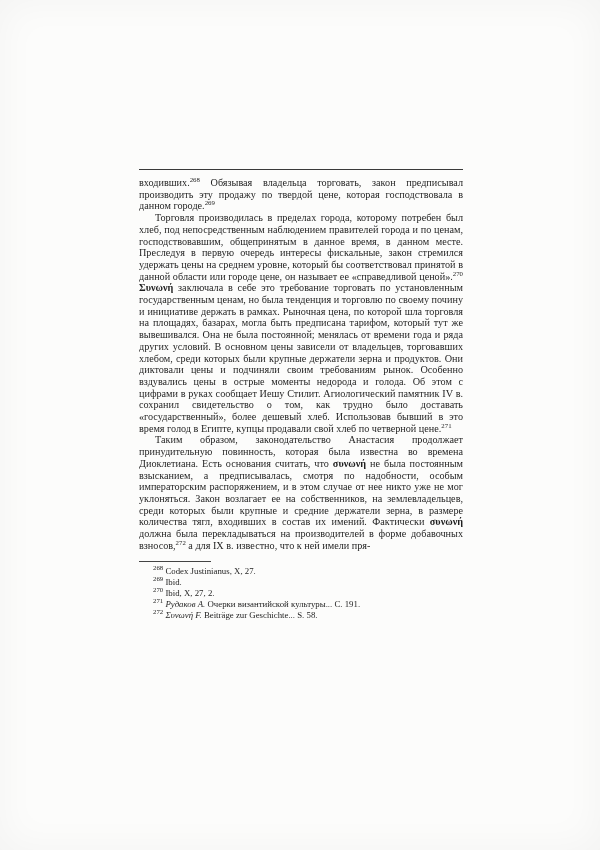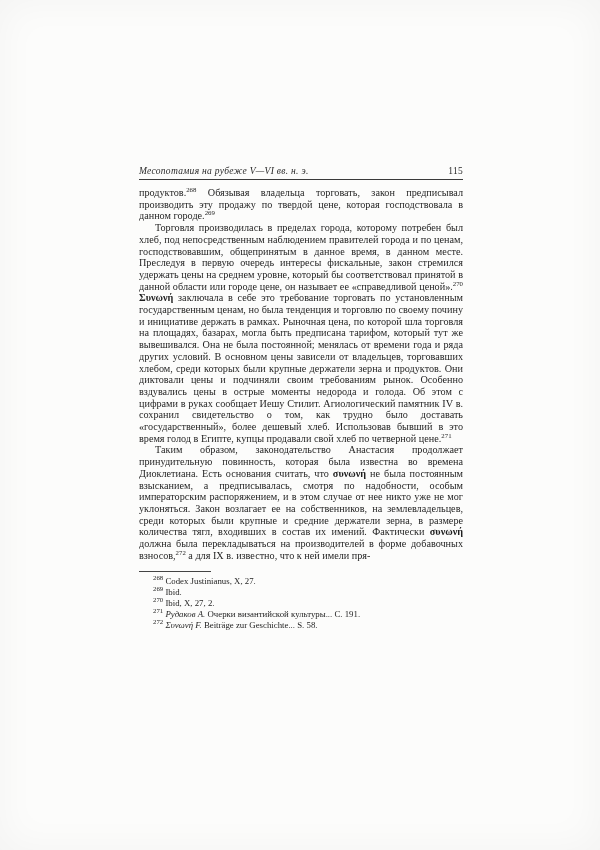--- a/index.html
+++ b/index.html
@@ -64,27 +64,23 @@
     color: #242424;
   }
   .seg-b { font-weight: bold; }
   .seg-i { font-style: italic; }
 </style>
 </head>
 <body>
 
 <div class="scan-page">
   <div class="content">
-    <div class="running-header">
-      <span class="running-title">Месопотамия на рубеже V—VI вв. н. э.</span>
-      <span class="page-number">115</span>
-    </div>
     <hr class="header-rule">
     <div class="body-text">
-        <p><span>продуктов.</span><sup>268</sup><span> Обязывая владельца торговать, закон предписывал производить эту продажу по твердой цене, которая господствовала в данном городе.</span><sup>269</sup></p>
+        <p><span>входивших.</span><sup>268</sup><span> Обязывая владельца торговать, закон предписывал производить эту продажу по твердой цене, которая господствовала в данном городе.</span><sup>269</sup></p>
         <p class="indent"><span>Торговля производилась в пределах города, которому потребен был хлеб, под непосредственным наблюдением правителей города и по ценам, господствовавшим, общепринятым в данное время, в данном месте. Преследуя в первую очередь интересы фискальные, закон стремился удержать цены на среднем уровне, который бы соответствовал принятой в данной области или городе цене, он называет ее «справедливой ценой».</span><sup>270</sup><span> </span><span class="seg-b">Συνωνή</span><span> заключала в себе это требование торговать по установленным государственным ценам, но была тенденция и торговлю по своему почину и инициативе держать в рамках. Рыночная цена, по которой шла торговля на площадях, базарах, могла быть предписана тарифом, который тут же вывешивался. Она не была постоянной; менялась от времени года и ряда других условий. В основном цены зависели от владельцев, торговавших хлебом, среди которых были крупные держатели зерна и продуктов. Они диктовали цены и подчиняли своим требованиям рынок. Особенно вздувались цены в острые моменты недорода и голода. Об этом с цифрами в руках сообщает Иешу Стилит. Агиологический памятник IV в. сохранил свидетельство о том, как трудно было доставать «государственный», более дешевый хлеб. Использовав бывший в это время голод в Египте, купцы продавали свой хлеб по четверной цене.</span><sup>271</sup></p>
         <p class="indent"><span>Таким образом, законодательство Анастасия продолжает принудительную повинность, которая была известна во времена Диоклетиана. Есть основания считать, что </span><span class="seg-b">συνωνή</span><span> не была постоянным взысканием, а предписывалась, смотря по надобности, особым императорским распоряжением, и в этом случае от нее никто уже не мог уклоняться. Закон возлагает ее на собственников, на землевладельцев, среди которых были крупные и средние держатели зерна, в размере количества тягл, входивших в состав их имений. Фактически </span><span class="seg-b">συνωνή</span><span> должна была перекладываться на производителей в форме добавочных взносов,</span><sup>272</sup><span> а для IX в. известно, что к ней имели пря-</span></p>
       </div>
     <hr class="footnote-rule">
     <div class="footnotes">
         <p><sup>268</sup><span> Codex Justinianus, X, 27.</span></p>
         <p><sup>269</sup><span> Ibid.</span></p>
         <p><sup>270</sup><span> Ibid, X, 27, 2.</span></p>
         <p><sup>271</sup><span> </span><span class="seg-i">Рудаков А.</span><span> Очерки византийской культуры... С. 191.</span></p>
         <p><sup>272</sup><span> </span><span class="seg-i">Συνωνή F.</span><span> Beiträge zur Geschichte... S. 58.</span></p>

